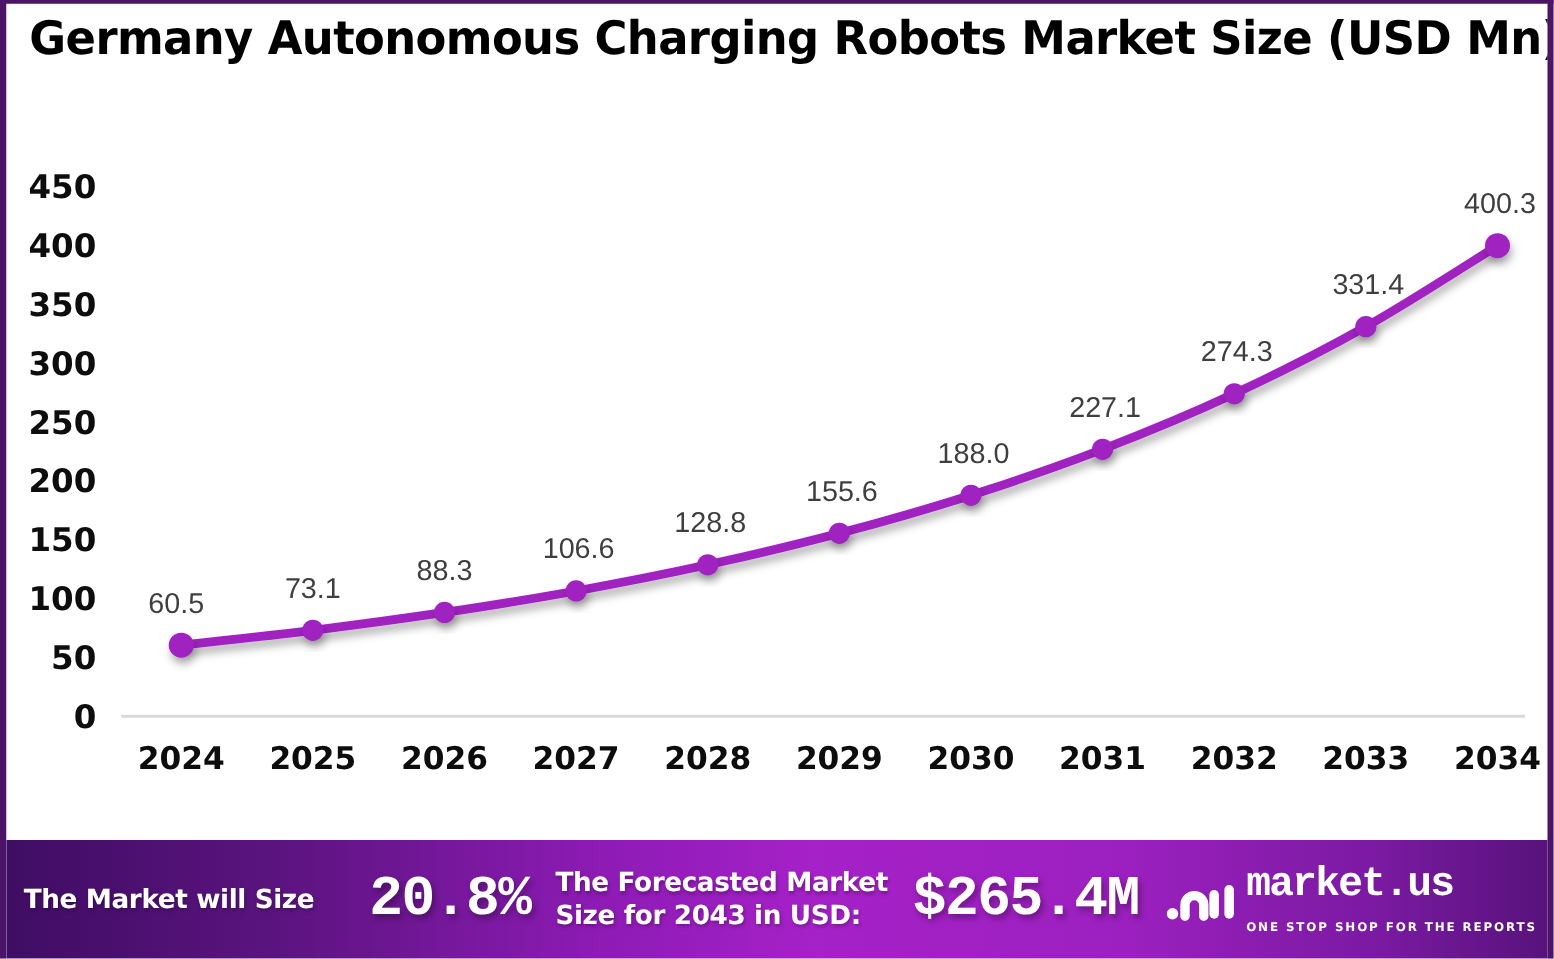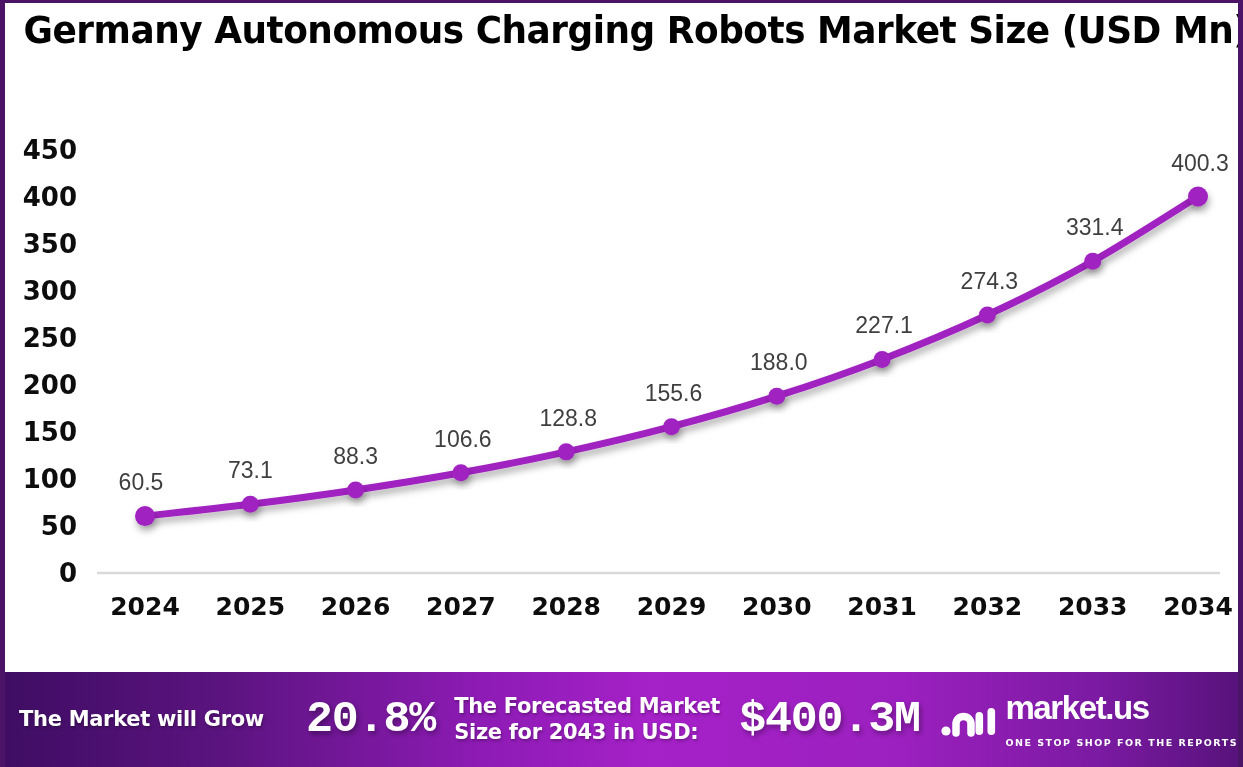--- a/index.html
+++ b/index.html
@@ -131,21 +131,21 @@
     margin-right: 10px;
   }
   .logo-text-wrap {
     display: flex;
     flex-direction: column;
     justify-content: center;
     margin-left: 8px;
   }
   .logo-word {
     color: #ffffff;
-    font-family: Liberation Sans, sans-serif;
+    font-family: Liberation Mono, monospace;
     font-weight: bold;
     font-size: 33px;
     letter-spacing: -1.4px;
     line-height: 1;
   }
   .logo-tag {
     color: #ffffff;
     font-family: "DejaVu Sans", sans-serif;
     font-weight: bold;
     font-size: 9.5px;
@@ -215,40 +215,40 @@
         <text x="984.4" y="216.04127659574465" class="dlabel">274.3</text>
         <text x="1089.6999999999998" y="162.34297872340431" class="dlabel">331.4</text>
         <text x="1195" y="97.54765957446807" class="dlabel">400.3</text>
       </svg>
   </div>
 
   <div class="footer">
 
     <div class="f-block">
       <div class="f-caption">
-        <div>The Market will Grow</div>
+        <div>The Market will Size</div>
       </div>
     </div>
 
     <div class="gap-a"></div>
 
     <div class="f-value">20.8%</div>
 
     <div class="gap-b"></div>
 
     <div class="f-block">
       <div class="f-caption">
         <div>The Forecasted Market</div>
         <div>Size for 2043 in USD:</div>
       </div>
     </div>
 
     <div class="gap-b"></div>
 
-    <div class="f-value">$400.3M</div>
+    <div class="f-value">$265.4M</div>
 
     <div class="gap-c"></div>
 
     <div class="logo">
       <svg width="56" height="40" viewBox="0 0 56 40">
         <circle cx="5" cy="31" r="4.6" fill="#ffffff"></circle>
         <path d="M15 33 L15 24 A7.5 7.5 0 0 1 30 24 L30 33" fill="none" stroke="#ffffff" stroke-width="7.5" stroke-linecap="round"></path>
         <rect x="34.5" y="12" width="7.6" height="23" rx="3.8" fill="#ffffff"></rect>
         <rect x="46.5" y="8" width="7.6" height="27" rx="3.8" fill="#ffffff"></rect>
       </svg>

